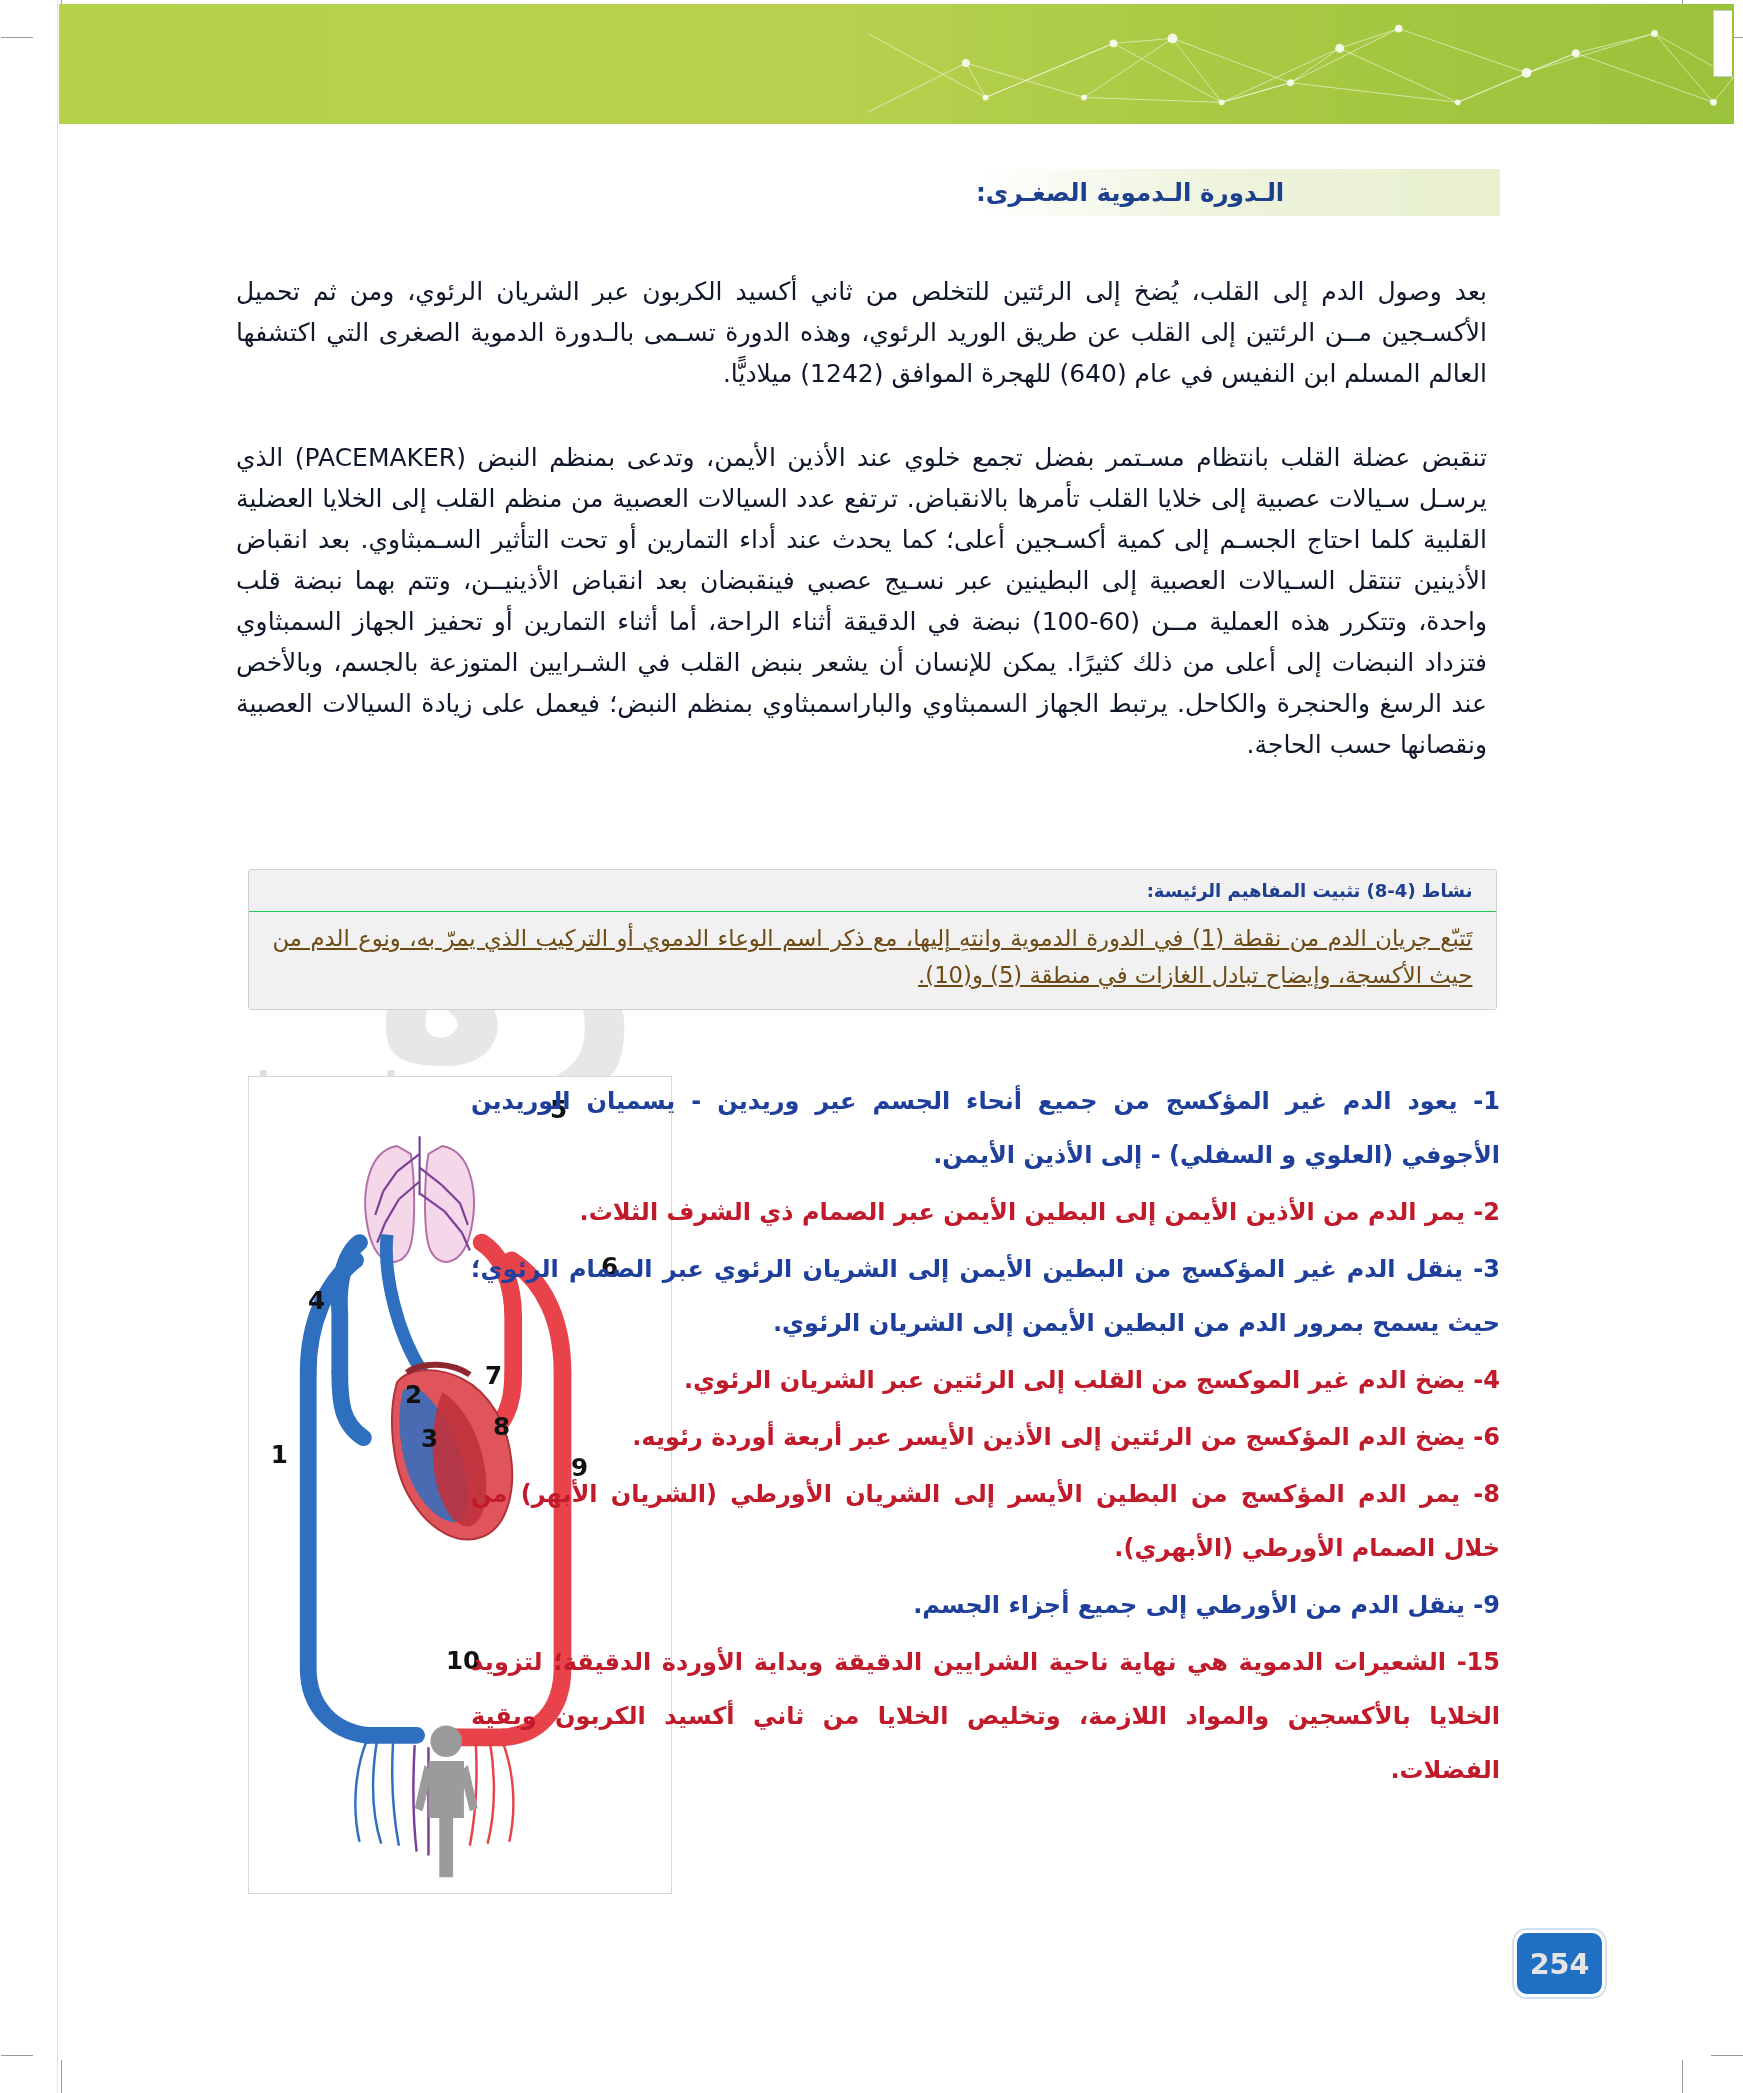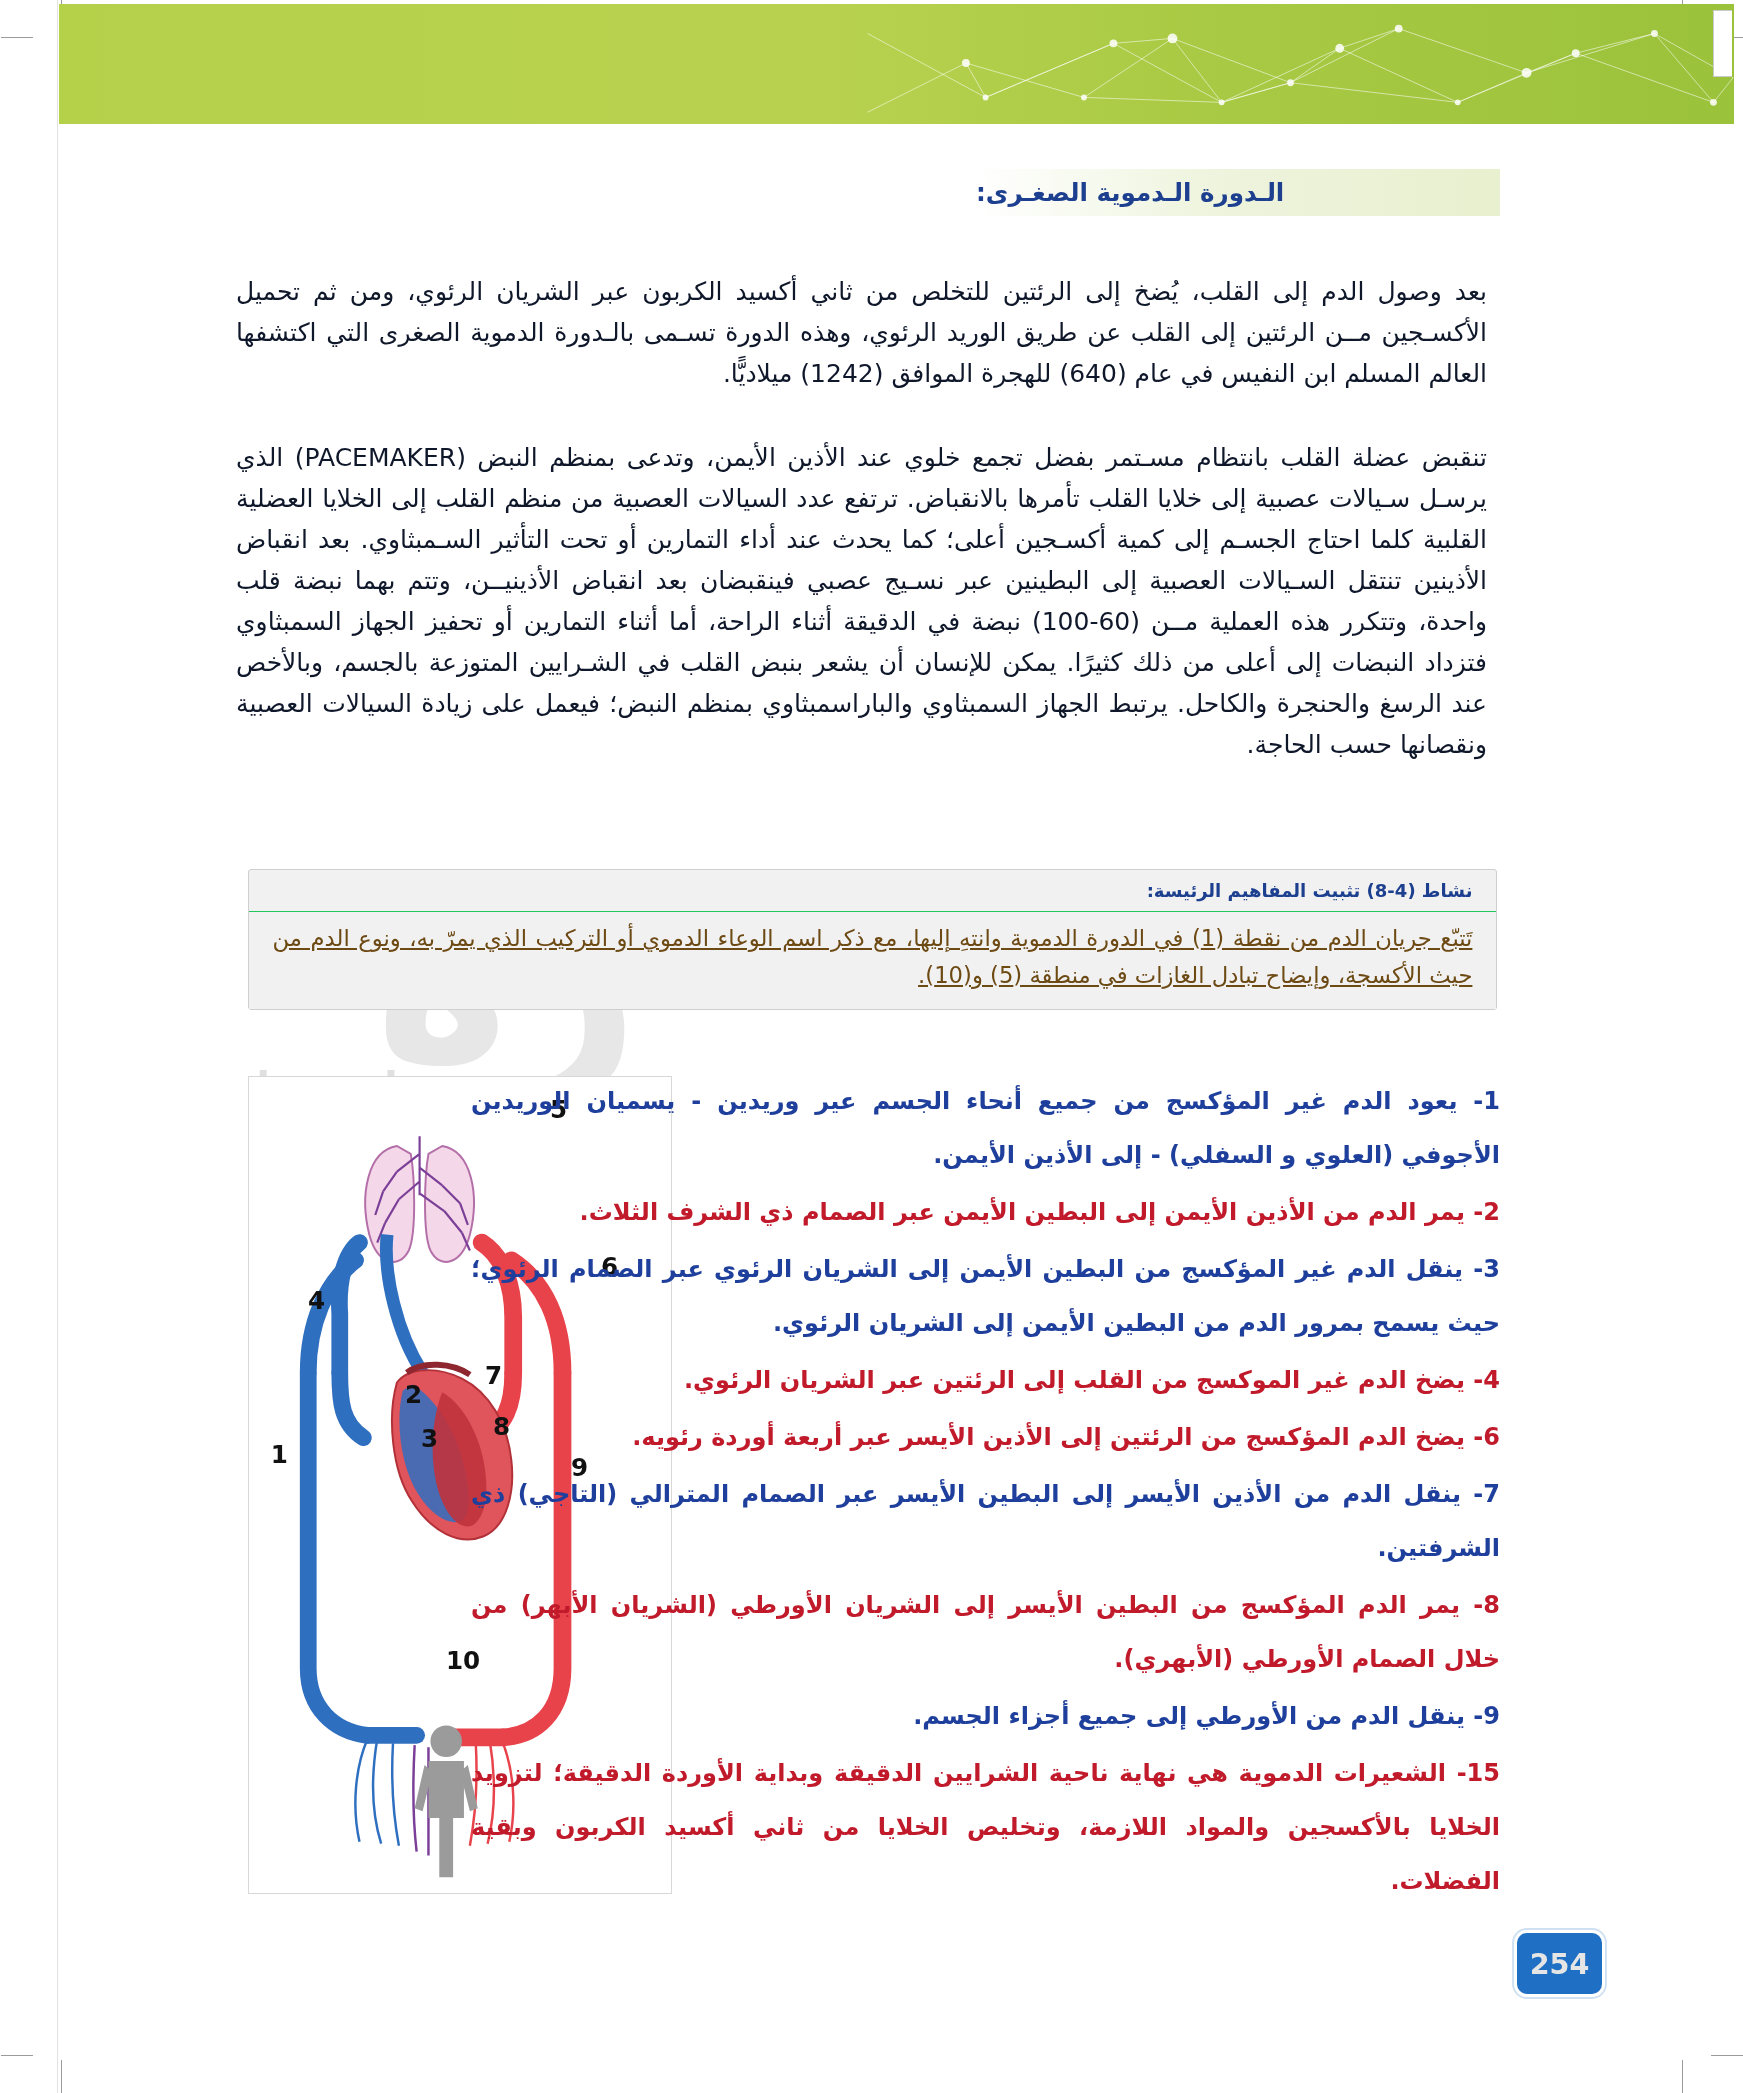--- a/index.html
+++ b/index.html
@@ -329,21 +329,20 @@
     <span class="fig-num" style="left:322px; top:376px;">9</span>
     <span class="fig-num" style="left:197px; top:569px;">10</span>
   </div>
 
   <div class="steps">
     <p class="step blue">1- يعود الدم غير المؤكسج من جميع أنحاء الجسم عير وريدين - يسميان الوريدين الأجوفي (العلوي و السفلي) - إلى الأذين الأيمن.</p>
     <p class="step red">2- يمر الدم من الأذين الأيمن إلى البطين الأيمن عبر الصمام ذي الشرف الثلاث.</p>
     <p class="step blue">3- ينقل الدم غير المؤكسج من البطين الأيمن إلى الشريان الرئوي عبر الصمام الرئوي؛ حيث يسمح بمرور الدم من البطين الأيمن إلى الشريان الرئوي.</p>
     <p class="step red">4- يضخ الدم غير الموكسج من القلب إلى الرئتين عبر الشريان الرئوي.</p>
     <p class="step red">6- يضخ الدم المؤكسج من الرئتين إلى الأذين الأيسر عبر أربعة أوردة رئويه.</p>
-    <p class="step blue">7- ينقل الدم من الأذين الأيسر إلى البطين الأيسر عبر الصمام المترالي (التاجي) ذي الشرفتين.</p>
     <p class="step red">8- يمر الدم المؤكسج من البطين الأيسر إلى الشريان الأورطي (الشريان الأبهر) من خلال الصمام الأورطي (الأبهري).</p>
     <p class="step blue">9- ينقل الدم من الأورطي إلى جميع أجزاء الجسم.</p>
     <p class="step red">15- الشعيرات الدموية هي نهاية ناحية الشرايين الدقيقة وبداية الأوردة الدقيقة؛ لتزويد الخلايا بالأكسجين والمواد اللازمة، وتخليص الخلايا من ثاني أكسيد الكربون وبقية الفضلات.</p>
   </div>
 
   <div class="page-number">
     <div class="pn-badge">254</div>
   </div>
 
 </div>

